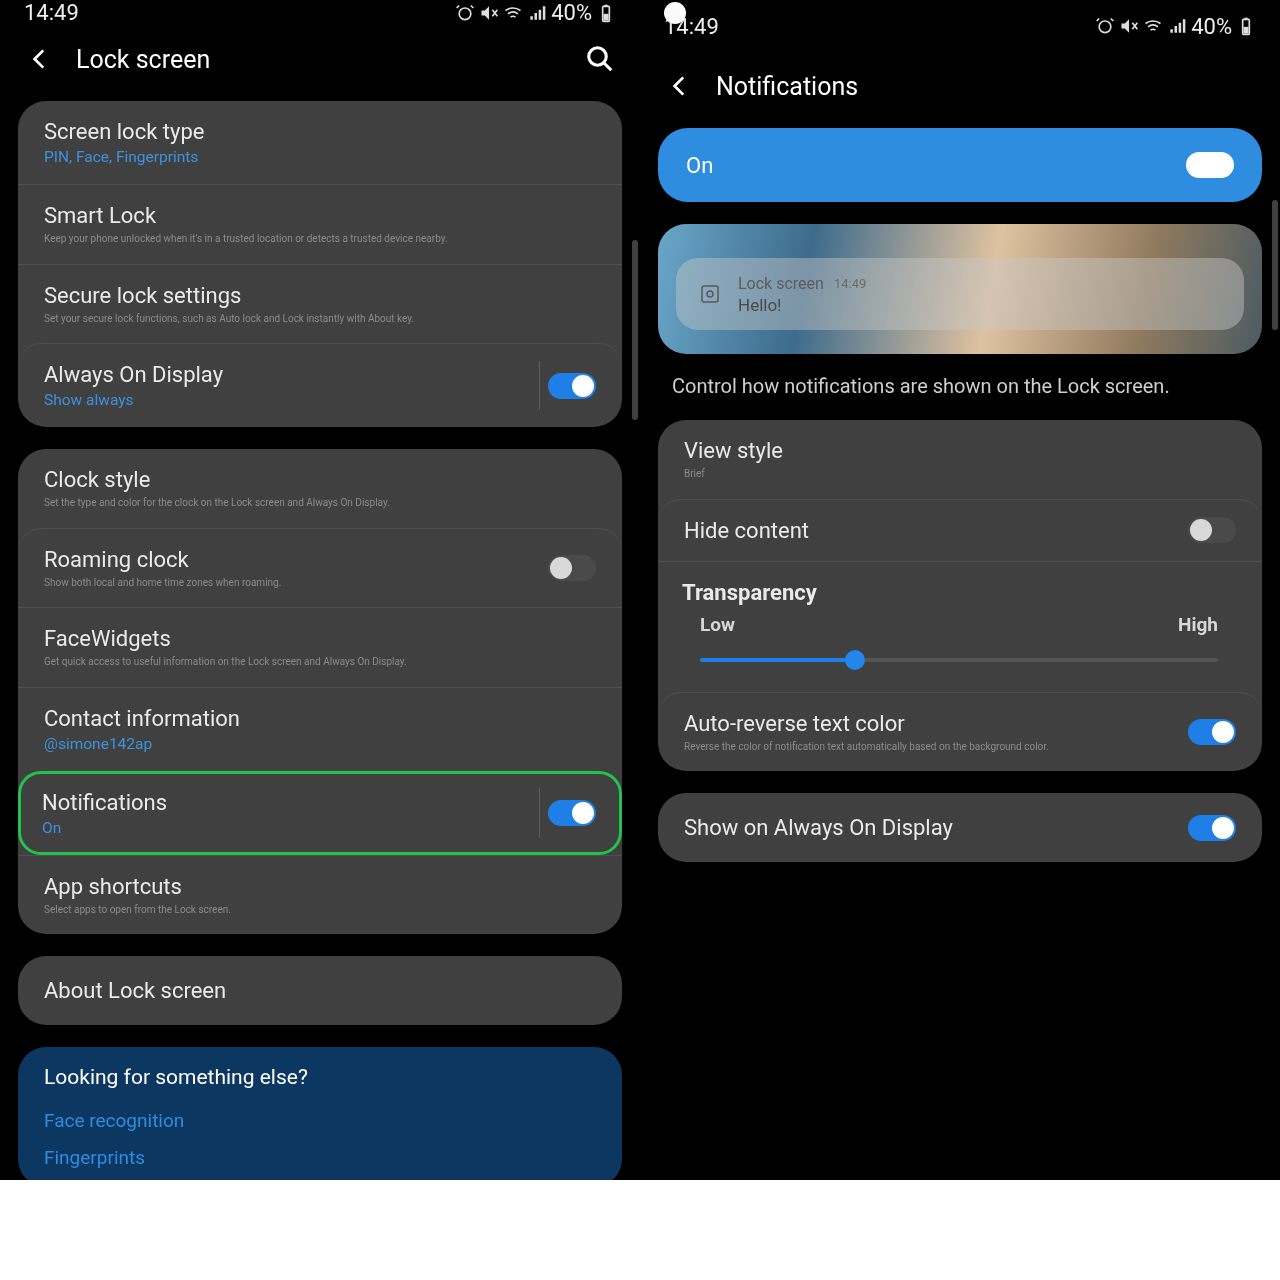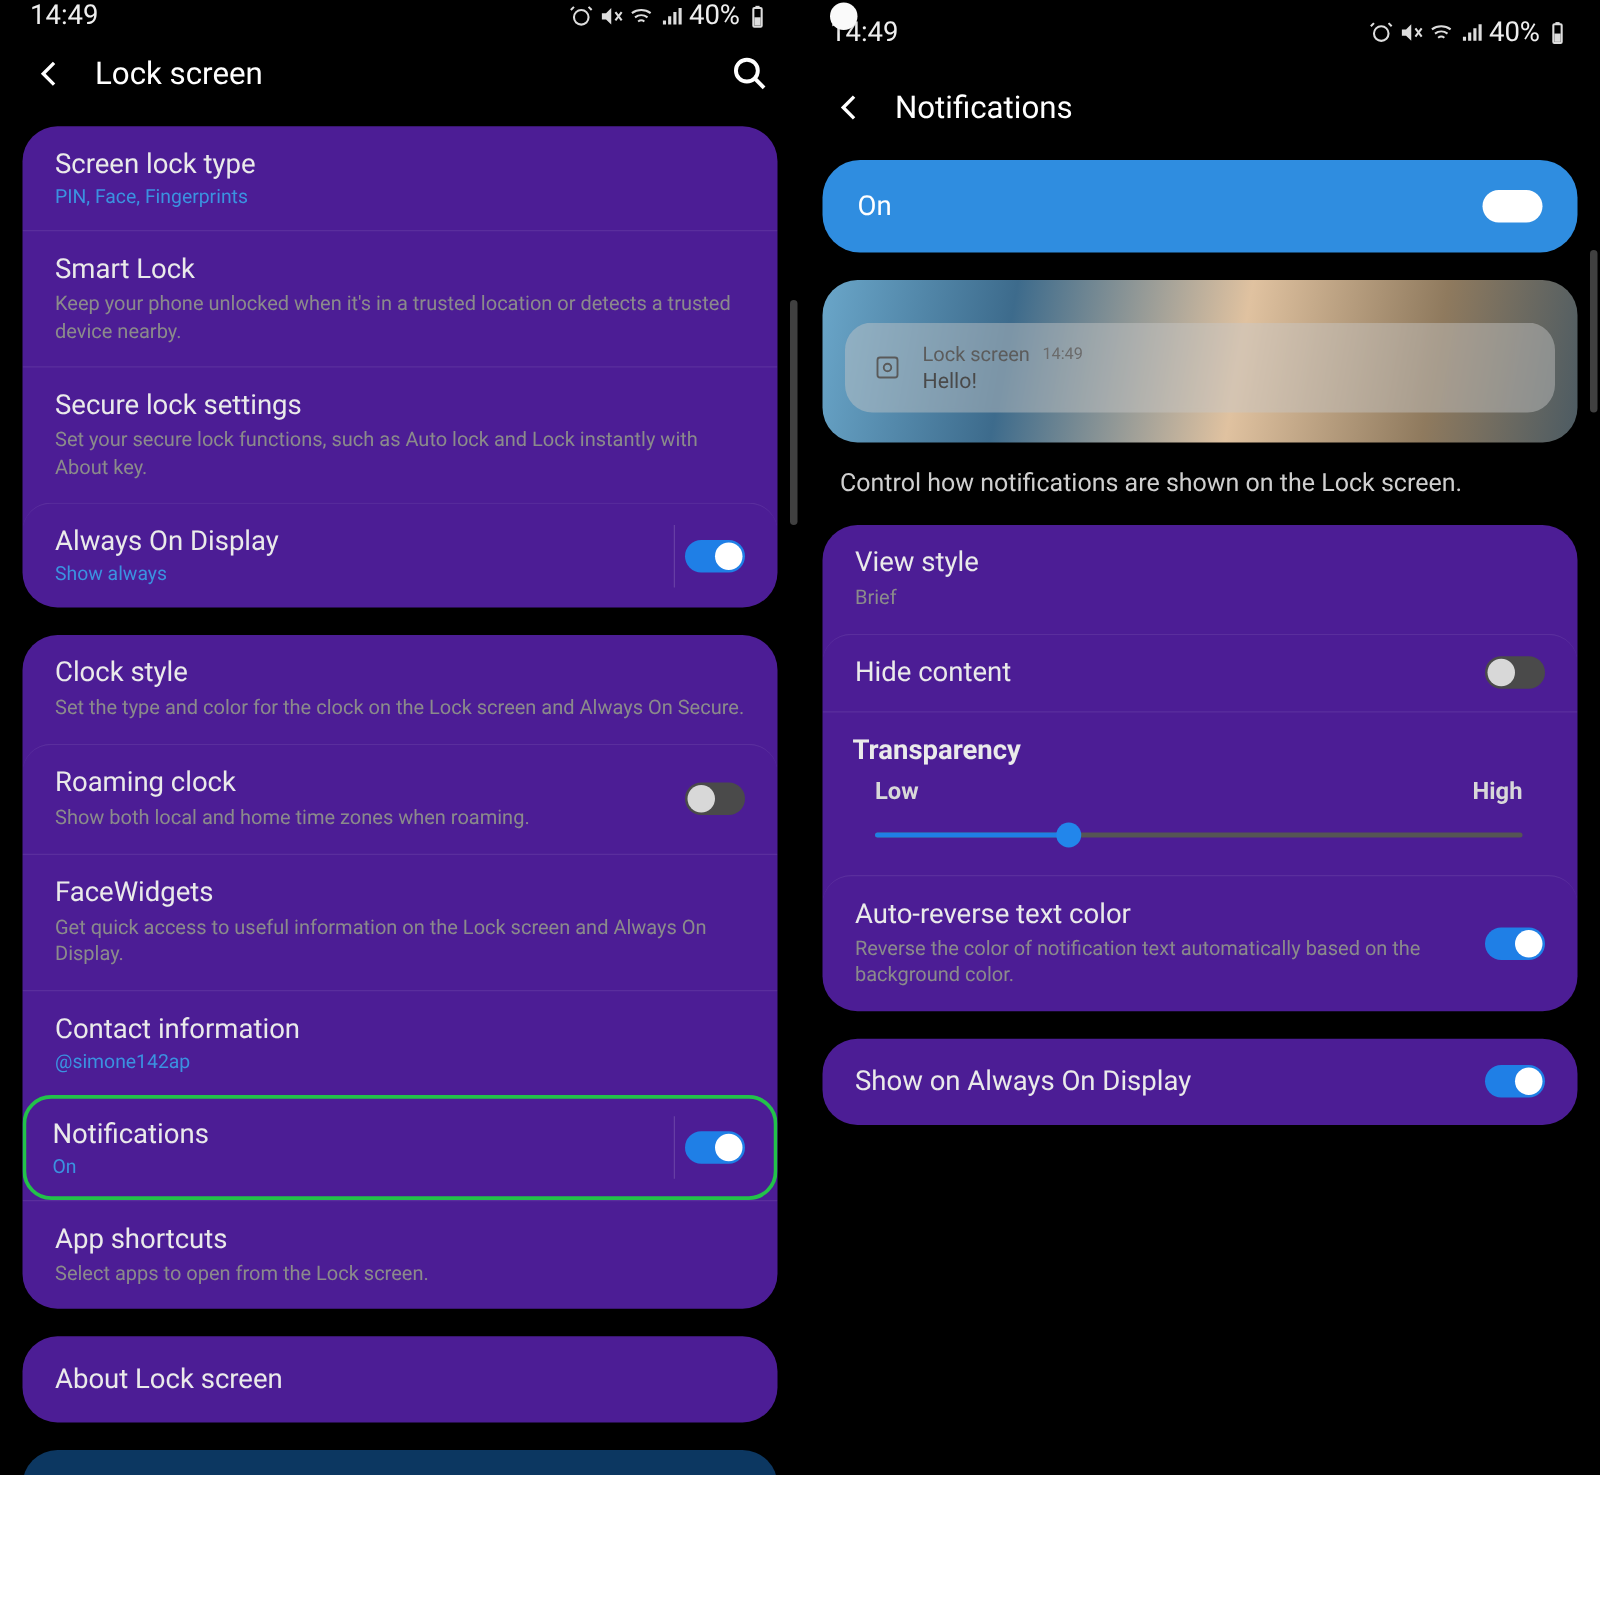--- a/index.html
+++ b/index.html
@@ -47,36 +47,36 @@
   .back-btn {
     width: 36px; height:36px;
     display:flex; align-items:center; justify-content:center;
     cursor:pointer;
   }
   .back-btn svg { width:26px; height:26px; stroke:#fff; stroke-width:2.5; fill:none; }
   .header-title { font-size: 25px; color:#fff; font-weight:400; }
   .search-btn { margin-left:auto; width:36px; height:36px; display:flex; align-items:center; justify-content:center; cursor:pointer; }
   .search-btn svg { width:30px; height:30px; stroke:#fff; stroke-width:2.5; fill:none; }
   .card {
-    background: #4c1d95;
+    background: #404040;
     border-radius: 28px;
     margin: 0 0 22px 0;
     overflow:hidden;
   }
   .row {
     padding: 18px 26px;
     display:flex;
     flex-direction:column;
     gap:4px;
     position:relative;
     cursor:pointer;
   }
   .row + .row { border-top: 1px solid rgba(255,255,255,0.08); }
   .row .title { font-size: 22px; color:#eaeaea; }
-  .row .sub-grey { font-size: 16px; color:#8b8b8b; line-height:1.35; }
+  .row .sub-grey { font-size: 10px; color:#8b8b8b; line-height:1.35; }
   .row .sub-blue { font-size: 15.5px; color:#3b92e0; }
   .row.has-toggle { padding-right: 90px; border-radius: 23px; }
   .row.bigpad { padding-top:22px; padding-bottom:22px; }
 
   .toggle {
     position:absolute; right:26px; top:50%; transform:translateY(-50%);
     width:48px; height:26px; border-radius:14px;
     background:#555; cursor:pointer;
   }
   .toggle::after {
@@ -253,21 +253,21 @@
             <div class="title">Always On Display</div>
             <div class="sub-blue">Show always</div>
             <span class="toggle-split-left"></span>
             <div class="toggle on"></div>
           </div>
         </div>
 
         <div class="card">
           <div class="row">
             <div class="title">Clock style</div>
-            <div class="sub-grey">Set the type and color for the clock on the Lock screen and Always On Secure.</div>
+            <div class="sub-grey">Set the type and color for the clock on the Lock screen and Always On Display.</div>
           </div>
           <div class="row has-toggle">
             <div class="title">Roaming clock</div>
             <div class="sub-grey">Show both local and home time zones when roaming.</div>
             <div class="toggle off"></div>
           </div>
           <div class="row">
             <div class="title">FaceWidgets</div>
             <div class="sub-grey">Get quick access to useful information on the Lock screen and Always On Display.</div>
           </div>

